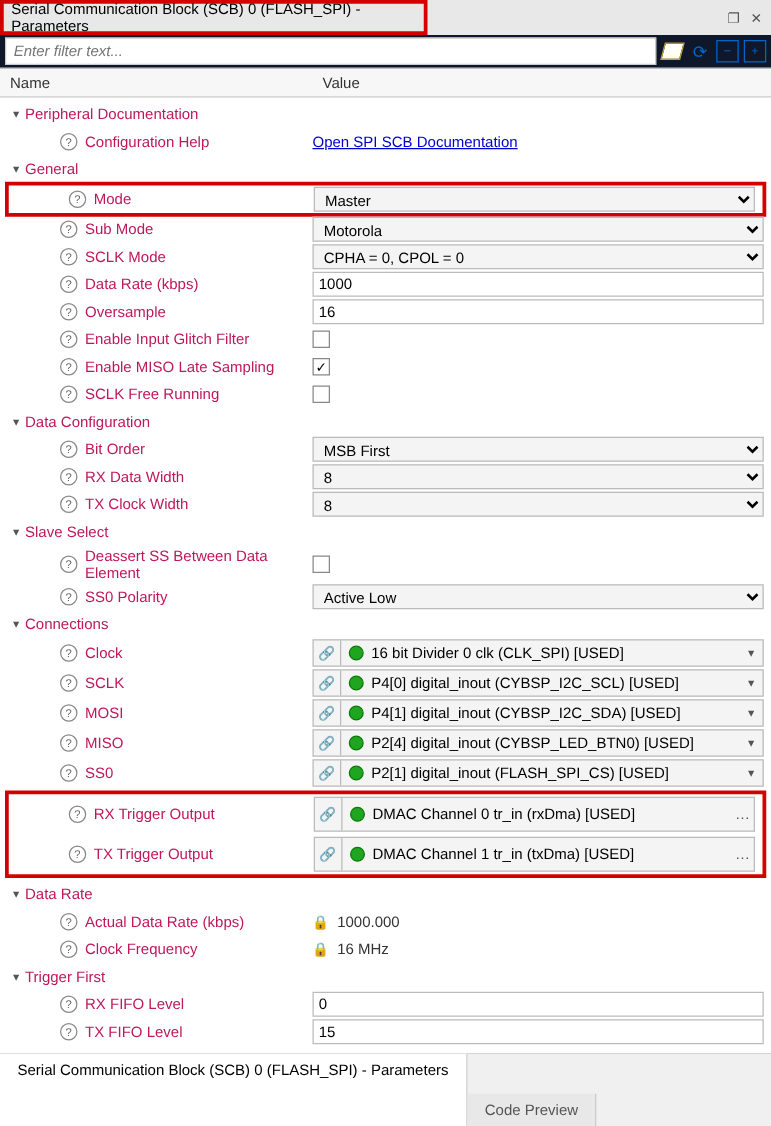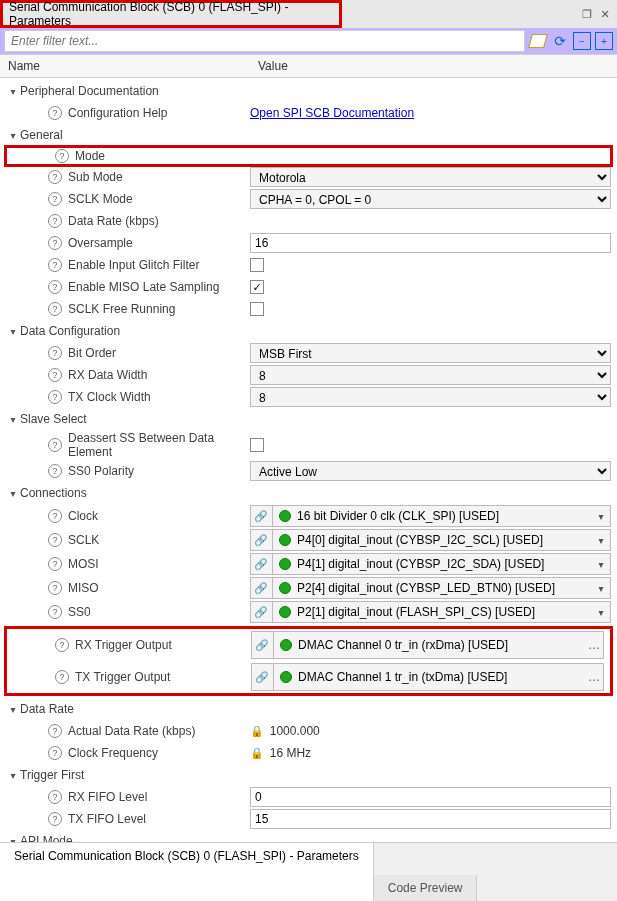--- a/index.html
+++ b/index.html
@@ -1,35 +1,35 @@
 <!DOCTYPE html>
 <html><head>
 <meta charset="utf-8">
 <style>
 * { box-sizing: border-box; margin: 0; padding: 0; font-family: "Segoe UI", Tahoma, sans-serif; font-size: 12px; }
 body { background: #f0f0f0; width: 617px; height: 901px; overflow: hidden; display: flex; flex-direction: column; }
 .titlebar { background: #e8e8e8; border: 3px solid #d40000; height: 28px; display: flex; align-items: center; padding: 0 6px; justify-content: space-between; width: 342px; position: relative; z-index: 2; }
 .titlebar-row { display: flex; align-items: center; background: #e8e8e8; }
 .titlebar-icons { display: flex; gap: 6px; margin-left: auto; padding-right: 6px; align-items: center; height: 28px; }
 .win-icon { width: 12px; height: 12px; display: inline-flex; align-items: center; justify-content: center; cursor: pointer; font-size: 11px; color: #555; }
-.filterbar { display: flex; align-items: center; padding: 2px 4px; background: #c4b5fd; border-bottom: 1px solid #d0d0d0; }
+.filterbar { display: flex; align-items: center; padding: 2px 4px; background: #0f172a; border-bottom: 1px solid #d0d0d0; }
 .filterbar input { flex: 1; border: 1px solid #ccc; padding: 3px 6px; font-style: italic; color: #888; height: 22px; }
 .filter-icons { display: flex; gap: 4px; margin-left: 4px; align-items: center; }
 .filter-btn { width: 18px; height: 18px; display: flex; align-items: center; justify-content: center; cursor: pointer; }
 .headerrow { display: flex; border-bottom: 1px solid #d0d0d0; background: #f7f7f7; }
 .headerrow .col { padding: 4px 8px; color: #333; }
 .col-name { width: 250px; flex-shrink: 0; }
 .col-value { flex: 1; }
 .tree { flex: 1; overflow-y: auto; background: #fff; padding: 2px 0 10px 0; }
 .row { display: flex; align-items: center; min-height: 22px; padding: 1px 0; }
 .row.hl { border: 3px solid #d40000; margin: -1px 4px; }
 .hl-box { border: 3px solid #d40000; margin: 2px 4px; }
 .caret { width: 14px; display: inline-flex; justify-content: center; color: #555; cursor: pointer; font-size: 10px; }
 .help { width: 14px; height: 14px; border: 1px solid #888; border-radius: 50%; display: inline-flex; align-items: center; justify-content: center; font-size: 9px; color: #666; margin-right: 6px; cursor: pointer; flex-shrink: 0; }
-.label { color: #404040; }
+.label { color: #be185d; }
 .indent0 { padding-left: 6px; }
 .indent2 { padding-left: 48px; }
 .namecell { width: 250px; flex-shrink: 0; display: flex; align-items: center; }
 .hl .namecell { width: 244px; }
 .hl-box .row .namecell { width: 244px; }
 .valcell { flex: 1; display: flex; align-items: center; padding-right: 6px; }
 .link { color: #0000cc; text-decoration: underline; cursor: pointer; text-align: right; }
 select.val, input.val { width: 100%; border: 1px solid #bbb; background: #f4f4f4; padding: 2px 4px; height: 20px; }
 input.val.white { background: #fff; }
 .checkbox { width: 14px; height: 14px; border: 1px solid #888; background: #fff; cursor: pointer; display: inline-flex; align-items: center; justify-content: center; }
@@ -100,20 +100,23 @@
     <div class="namecell indent0">
         <span class="caret">▾</span>
         <span class="label">General</span>
       </div>
   </div>
   <div class="row hl">
     <div class="namecell indent2">
         <span class="help">?</span>
         <span class="label">Mode</span>
       </div>
+    <div class="valcell">
+        <select class="val"><option>Master</option></select>
+      </div>
   </div>
   <div class="row">
     <div class="namecell indent2">
         <span class="help">?</span>
         <span class="label">Sub Mode</span>
       </div>
     <div class="valcell">
         <select class="val"><option>Motorola</option></select>
       </div>
   </div>
@@ -123,20 +126,23 @@
         <span class="label">SCLK Mode</span>
       </div>
     <div class="valcell">
         <select class="val"><option>CPHA = 0, CPOL = 0</option></select>
       </div>
   </div>
   <div class="row">
     <div class="namecell indent2">
         <span class="help">?</span>
         <span class="label">Data Rate (kbps)</span>
+      </div>
+    <div class="valcell">
+        <input class="val white" value="1000" style="">
       </div>
   </div>
   <div class="row">
     <div class="namecell indent2">
         <span class="help">?</span>
         <span class="label">Oversample</span>
       </div>
     <div class="valcell">
         <input class="val white" value="16" style="">
       </div>

